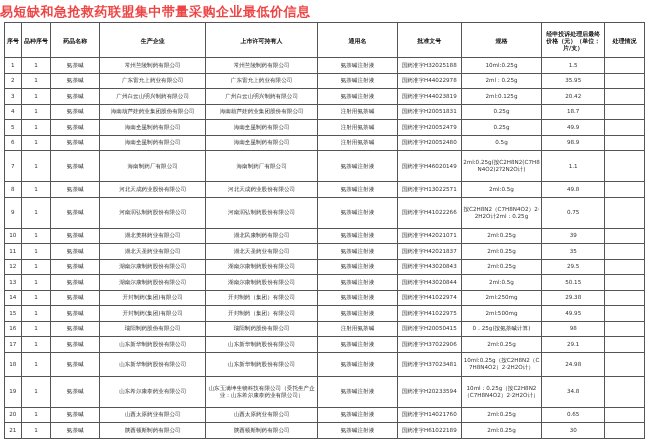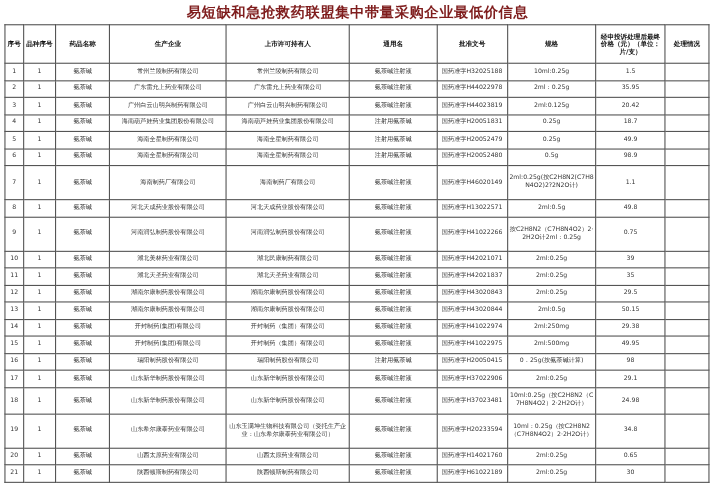--- a/index.html
+++ b/index.html
@@ -2,27 +2,27 @@
 <html><head>
   <meta charset="utf-8">
   <style>
     html, body { margin: 0; padding: 0; background: #ffffff; }
     body {
       width: 650px; height: 446px; overflow: hidden;
       font-family: "DejaVu Sans", "Liberation Sans", sans-serif;
       color: #222;
     }
     .title {
-      text-align: center;
+      text-align: left;
       font-size: 13px;
       font-weight: bold;
       letter-spacing: 0.5px;
       height: 22px;
       line-height: 24px;
-      color: #7f1d1d;
+      color: #ef4444;
     }
     table {
       border-collapse: collapse;
       margin-left: 4px;
       table-layout: fixed;
       width: 641px;
     }
     th, td {
       border: 1px solid #555;
       text-align: center;

